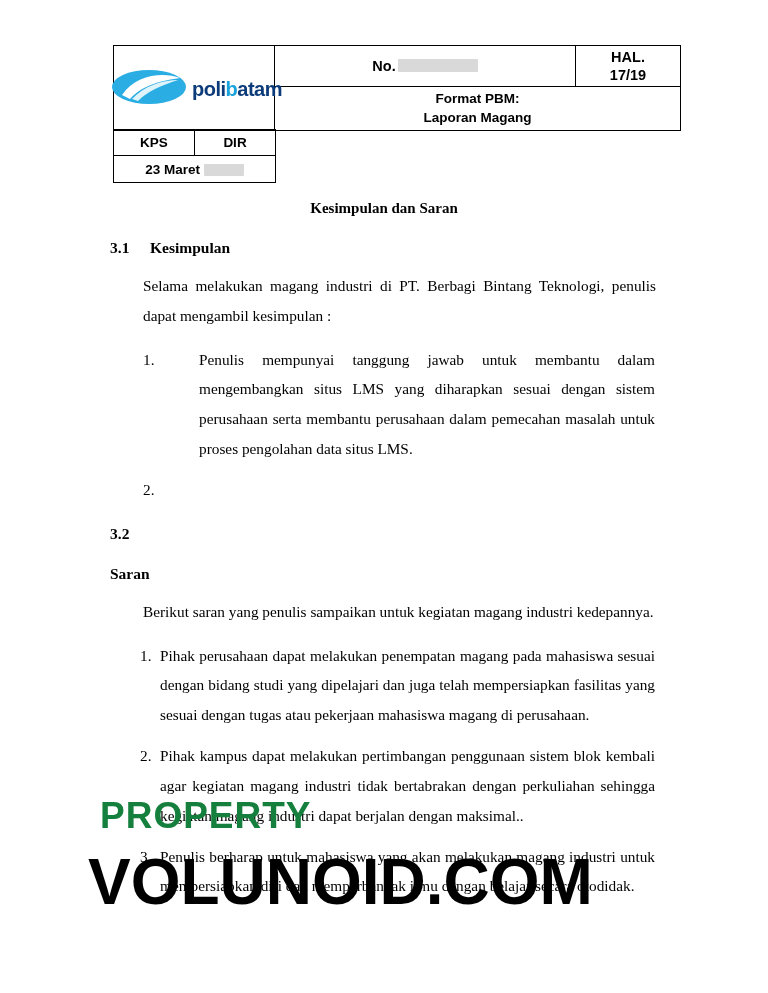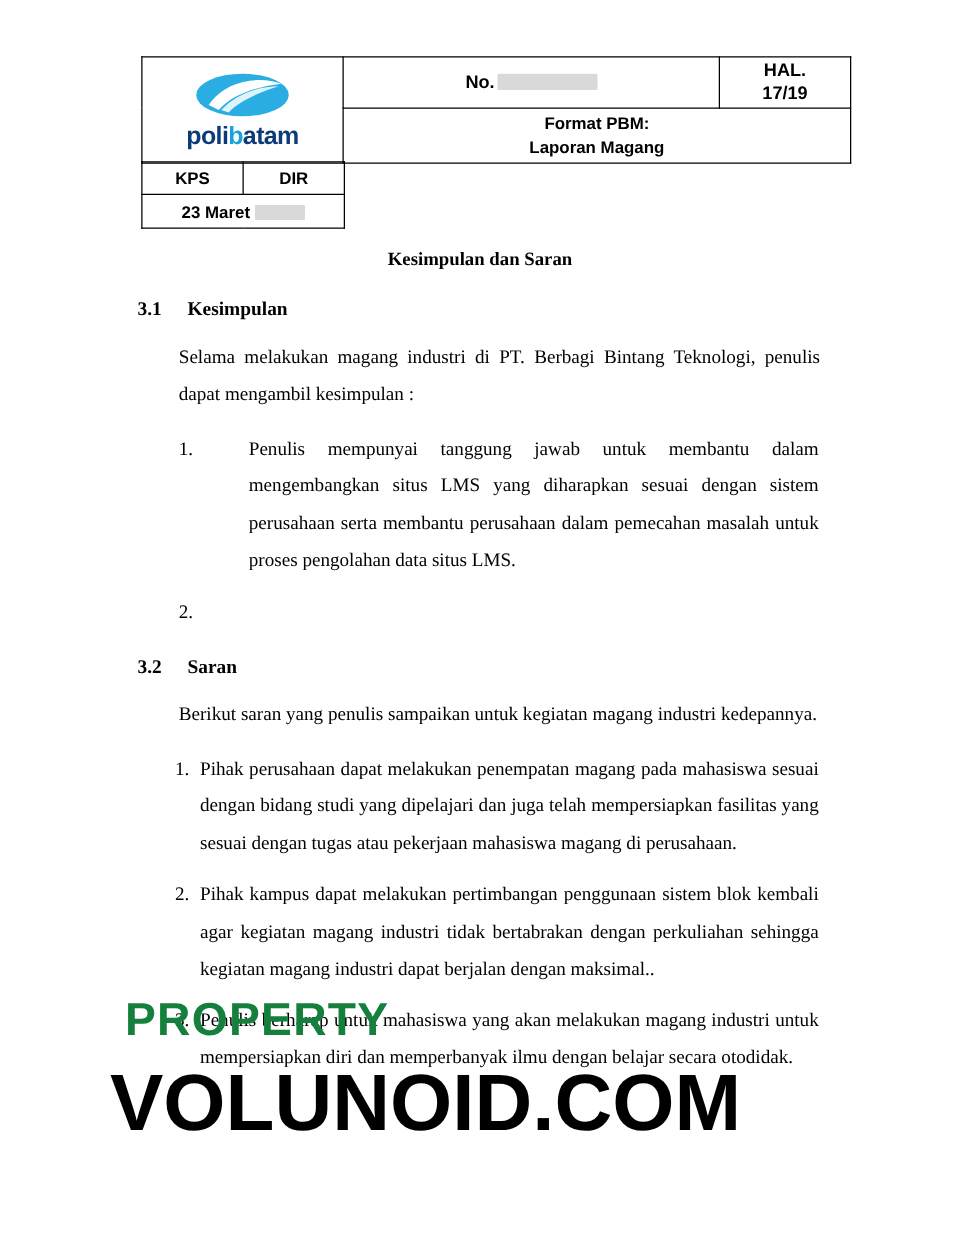--- a/index.html
+++ b/index.html
@@ -41,21 +41,21 @@
     font-family: "Liberation Sans", sans-serif;
   }
 
   .cell-logo {
     width: 160px;
     height: 84px;
     padding: 6px 0 4px 0;
   }
   .logo-wrap {
     display: flex;
-    flex-direction: column;
+    flex-direction: row;
     align-items: center;
     justify-content: center;
     line-height: 1;
   }
   .logo-mark {
     width: 86px;
     height: 40px;
     position: relative;
   }
   .logo-mark svg { display: block; }
@@ -282,21 +282,21 @@
     <ul class="list">
       <li>
         <span class="marker">1.</span>
         <span class="body">Penulis mempunyai tanggung jawab untuk membantu dalam mengembangkan situs LMS yang diharapkan sesuai dengan sistem perusahaan serta membantu perusahaan dalam pemecahan masalah untuk proses pengolahan data situs LMS.</span>
       </li>
       <li>
         <span class="marker">2.</span>
       </li>
     </ul>
 
-    <div class="sec-head" style="margin-top:20px;">
+    <div class="sec-head" style="margin-top:20px;flex-direction:column;">
       <span class="num">3.2</span>
       <span>Saran</span>
     </div>
 
     <p class="para">Berikut saran yang penulis sampaikan untuk kegiatan magang industri kedepannya.</p>
 
     <ul class="list tight">
       <li>
         <span class="marker">1.</span>
         <span class="body">Pihak perusahaan dapat melakukan penempatan magang pada mahasiswa sesuai dengan bidang studi yang dipelajari dan juga telah mempersiapkan fasilitas yang sesuai dengan tugas atau pekerjaan mahasiswa magang di perusahaan.</span>

